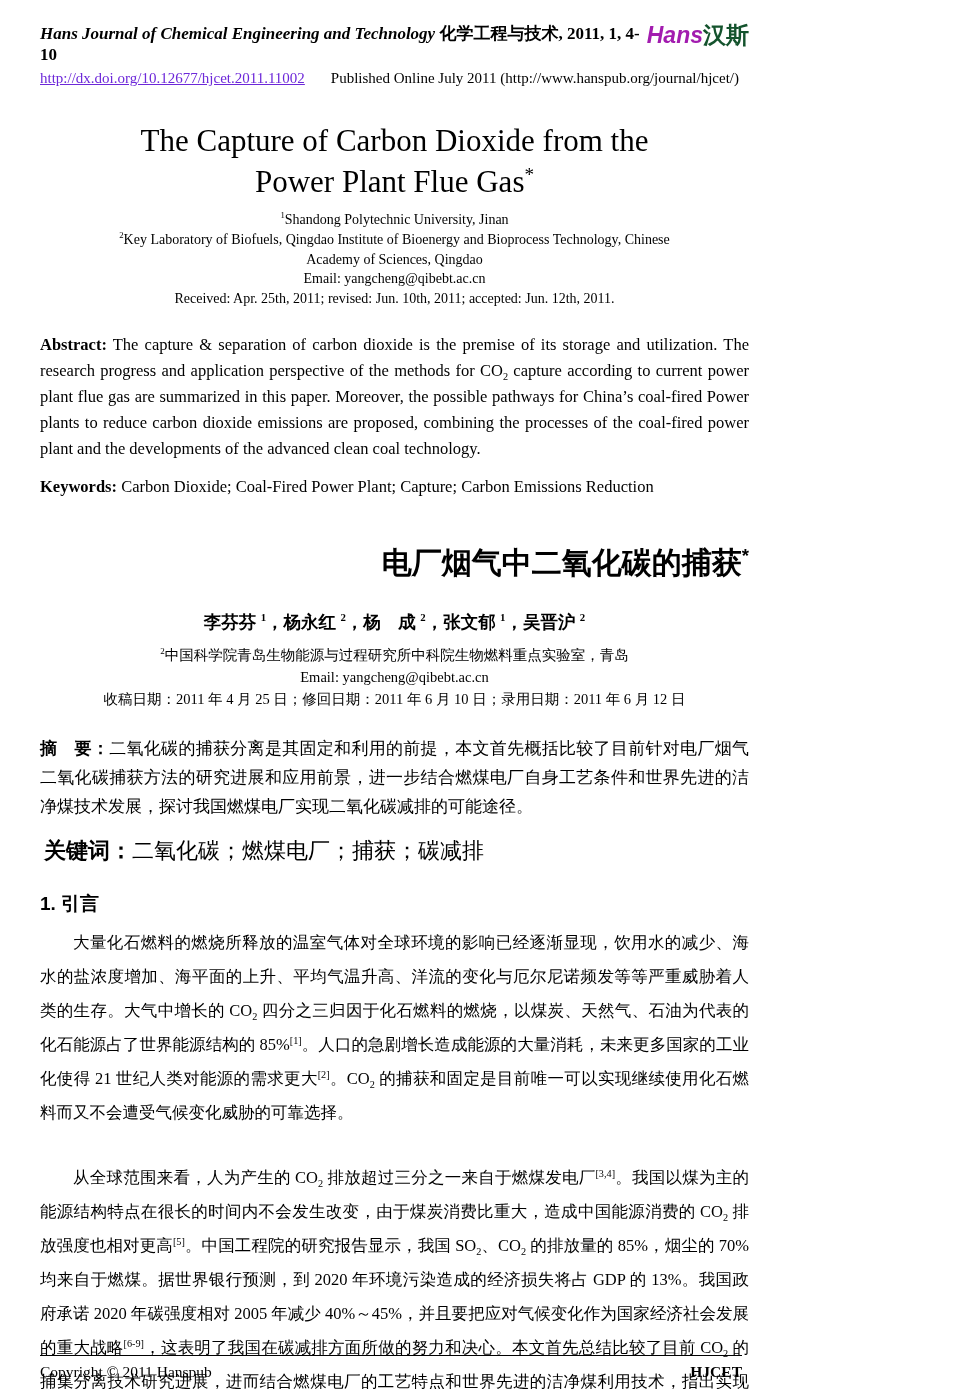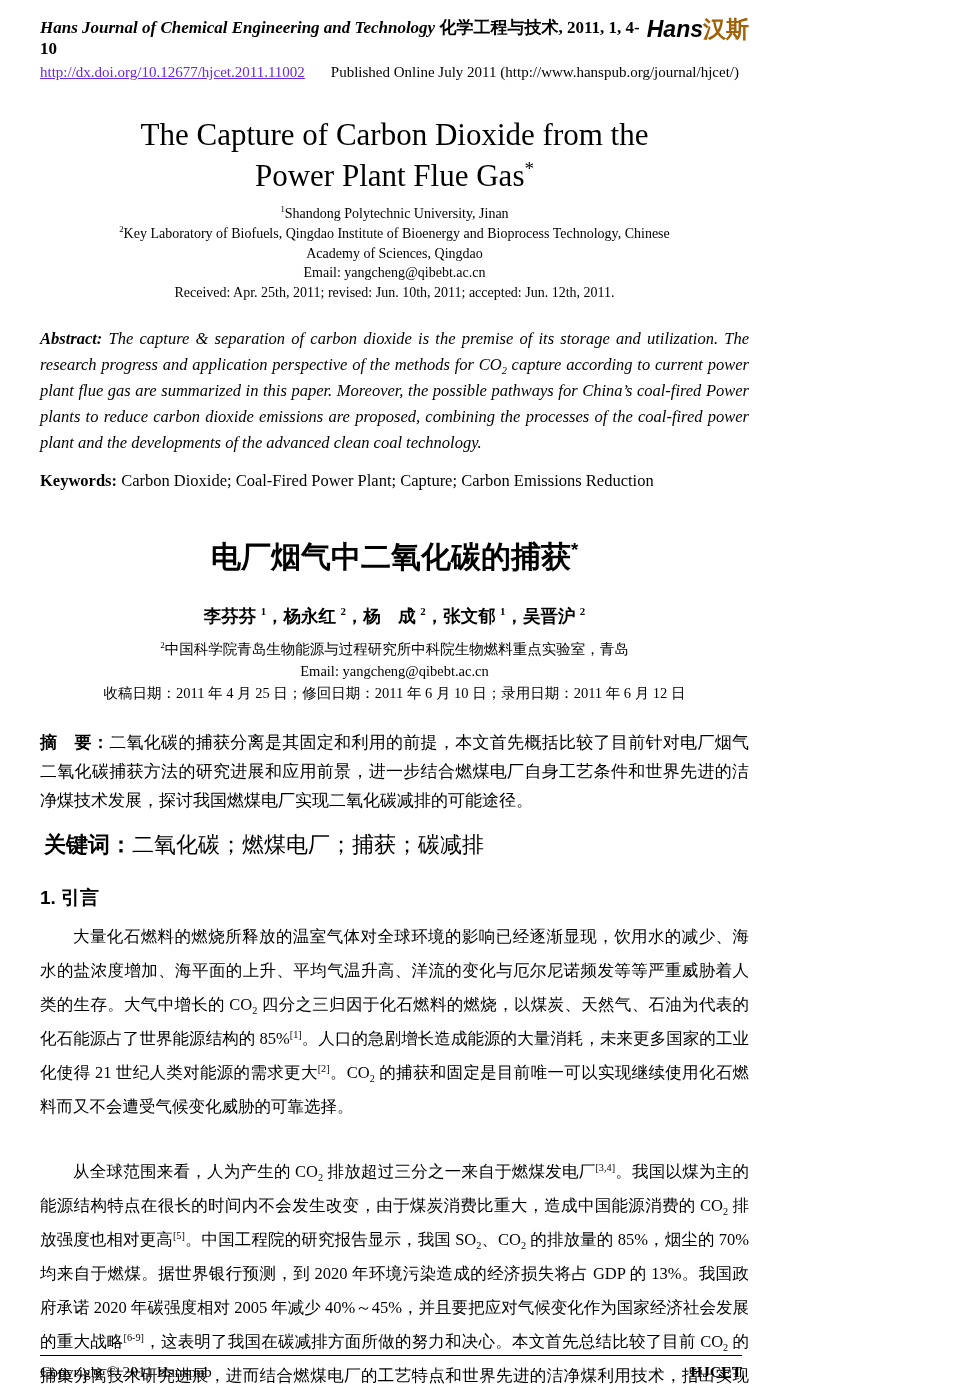--- a/index.html
+++ b/index.html
@@ -1,45 +1,45 @@
 <!DOCTYPE html>
 <html><head>
 <meta charset="utf-8">
 <style>
   html,body{margin:0;padding:0;background:#ffffff;}
   .page{
     width:789px;height:1389px;box-sizing:border-box;position:relative;
-    padding:14px 40px 0 40px;background:#fff;color:#000;
+    padding:20px 40px 0 40px;background:#fff;color:#000;
     font-family:"Liberation Serif","DejaVu Serif",serif;overflow:hidden;
   }
   sup{font-size:62%;line-height:0;}
   sub{font-size:62%;line-height:0;}
   .run-b{font-weight:bold;}
   .run-bi{font-weight:bold;font-style:italic;}
 
   
   .header-row{display:flex;justify-content:space-between;align-items:flex-start;}
   .journal-line{font-size:17px;padding-top:2px;}
   .logo{font-size:23px;font-weight:bold;white-space:nowrap;letter-spacing:0;}
-  .logo .hans{color:#000000;font-style:italic;font-family:"Liberation Sans","DejaVu Sans",sans-serif;}
-  .logo .hanzi{color:#a16207;font-family:"Liberation Sans","DejaVu Sans",sans-serif;}
+  .logo .hans{color:#a21caf;font-style:italic;font-family:"Liberation Sans","DejaVu Sans",sans-serif;}
+  .logo .hanzi{color:#14532d;font-family:"Liberation Sans","DejaVu Sans",sans-serif;}
   .pub-line{font-size:15px;margin-top:5px;}
   .doi-link{color:#6d28d9;text-decoration:underline;margin-right:26px;}
 
   
   .title-en{font-size:31px;font-weight:normal;text-align:center;line-height:1.32;margin:34px 0 0 0;}
   .authors-en{font-size:19px;font-weight:bold;text-align:center;margin-top:22px;}
   .affil-en{font-size:14px;text-align:center;line-height:1.42;margin-top:7px;}
 
   
-  .abstract-en{font-size:16.5px;line-height:1.57;text-align:justify;margin:23px 0 0 0;font-style:italic;}
+  .abstract-en{font-size:16.5px;line-height:1.57;text-align:justify;margin:23px 0 0 0;}
   .keywords-en{font-size:16.5px;margin:15px 0 0 0;}
 
   
-  .title-zh{font-size:30px;font-weight:bold;text-align:center;margin:46px 0 0 0;
+  .title-zh{font-size:30px;font-weight:bold;text-align:right;margin:46px 0 0 0;
     font-family:"Liberation Sans","DejaVu Sans",sans-serif;}
   .authors-zh{font-size:17.5px;text-align:center;margin-top:26px;font-weight:bold;}
   .affil-zh{font-size:14.5px;text-align:center;line-height:1.52;margin-top:10px;}
 
   .abstract-zh{font-size:17px;line-height:1.72;text-align:justify;margin:24px 0 0 0;}
   .keywords-zh{font-size:22px;margin:15px 0 0 4px;}
 
   
   .columns{display:flex;gap:28px;margin-top:25px;flex-direction:column;}
   .col{flex:1;min-width:0;}

